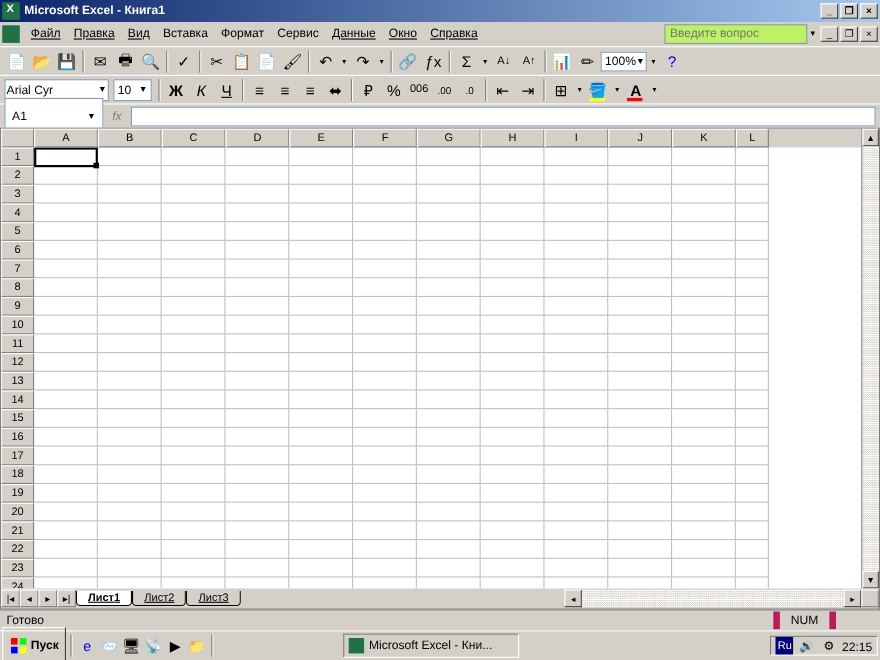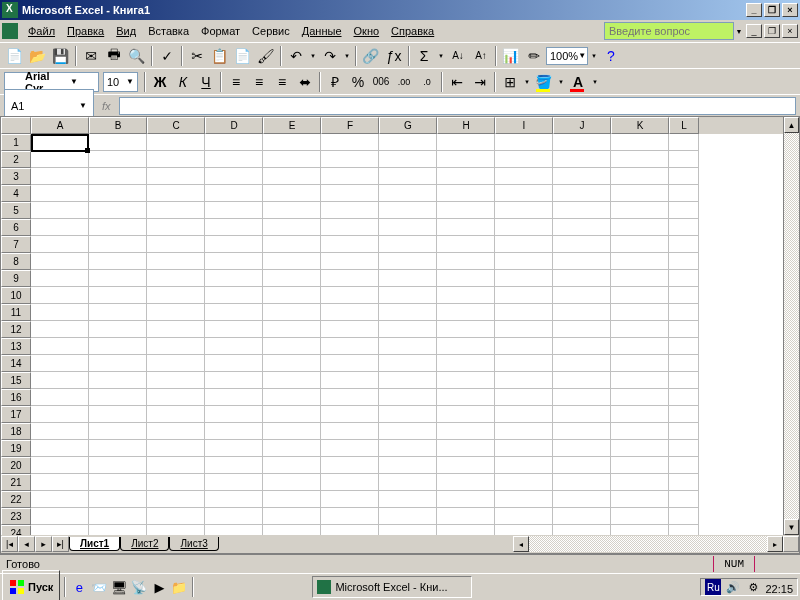--- a/index.html
+++ b/index.html
@@ -14,21 +14,21 @@
 .menubar .app-icon-sm { width: 16px; height: 16px; background: #207245; margin-right: 4px; }
 .menu-item { padding: 2px 6px; cursor: pointer; }
 .menu-item .ul { text-decoration: underline; }
 .menu-spacer { flex: 1; }
 .question-box { width: 130px; height: 18px; border: 1px solid #7f9db9; background: #bef264; font-size: 11px; color: #808080; padding: 1px 4px; }
 .doc-btn { width: 16px; height: 14px; background: #d4d0c8; border: 1px solid; border-color: #fff #404040 #404040 #fff; margin-left: 2px; font-size: 9px; display: flex; align-items: center; justify-content: center; cursor: pointer; }
 .toolbar { display: flex; align-items: center; height: 26px; background: #d4d0c8; padding: 1px 4px; gap: 1px; border-top: 1px solid #fff; }
 .tb-btn { width: 22px; height: 22px; display: flex; align-items: center; justify-content: center; cursor: pointer; font-size: 14px; }
 .tb-sep { width: 2px; height: 20px; border-left: 1px solid #808080; border-right: 1px solid #fff; margin: 0 2px; }
 .dd-arrow { width: 10px; font-size: 7px; display: flex; align-items: center; justify-content: center; cursor: pointer; }
-.font-box { width: 95px; height: 20px; border: 1px solid #7f9db9; background: #fff; display: flex; align-items: center; padding: 0 20px; font-size: 11px; font-weight: bold; }
+.font-box { width: 95px; height: 20px; border: 1px solid #7f9db9; background: #fff; display: flex; align-items: center; padding: 0 1px; font-size: 11px; }
 .size-box { width: 35px; height: 20px; border: 1px solid #7f9db9; background: #fff; display: flex; align-items: center; padding: 0 3px; font-size: 11px; margin: 0 3px; }
 .combo-arrow { width: 14px; text-align: right; font-size: 8px; cursor: pointer; }
 .zoom-box { width: 42px; height: 18px; border: 1px solid #7f9db9; background: #fff; font-size: 11px; padding: 0 3px; display: flex; align-items: center; }
 .formula-bar { display: flex; align-items: center; height: 22px; background: #d4d0c8; padding: 0 4px; border-top: 1px solid #fff; gap: 8px; }
 .name-box { width: 90px; height: 34px; border: 1px solid #7f9db9; background: #fff; display: flex; align-items: center; padding: 0 6px; font-size: 11px; }
 .fx-label { font-style: italic; font-size: 11px; color: #808080; }
 .grid-area { flex: 1; background: #fff; display: flex; flex-direction: column; overflow: hidden; border: 1px solid #808080; margin: 0; }
 .col-headers { display: flex; height: 17px; background: #d4d0c8; }
 .corner { width: 30px; border: 1px solid; border-color: #fff #808080 #808080 #fff; background: #d4d0c8; }
 .col-h { width: 58px; border: 1px solid; border-color: #fff #808080 #808080 #fff; background: #d4d0c8; font-size: 10px; text-align: center; line-height: 15px; cursor: pointer; }
@@ -48,21 +48,21 @@
 .sheet-bar { display: flex; height: 18px; background: #d4d0c8; align-items: center; font-size: 10px; }
 .nav-btn { width: 17px; height: 16px; border: 1px solid; border-color: #fff #808080 #808080 #fff; display: flex; align-items: center; justify-content: center; cursor: pointer; font-size: 9px; }
 .sheet-tab { padding: 1px 10px; background: #fff; border: 1px solid #000; border-top: none; border-radius: 0 0 4px 4px; cursor: pointer; margin-top: -1px; text-decoration: underline; }
 .sheet-tab.active { font-weight: bold; background: #fff; z-index: 2; }
 .sheet-tab.inactive { background: #d4d0c8; text-align: right; }
 .sheet-spacer { flex: 1; height: 16px; }
 .scroll-h { display: flex; height: 16px; width: 270px; }
 .scroll-h .scroll-track-h { flex: 1; background: repeating-conic-gradient(#d4d0c8 0 25%, #fff 25% 50%) 0 0/2px 2px; }
 .status-bar { height: 19px; background: #d4d0c8; border-top: 1px solid #808080; display: flex; align-items: center; font-size: 11px; padding: 0 6px; }
 .status-spacer { flex: 1; }
-.status-cell { padding: 0 10px; border-left: 1px solid #be185d; height: 16px; line-height: 16px; font-family: Liberation Mono, monospace; }
+.status-cell { padding: 0 10px; border-left: 6px solid #be185d; height: 16px; line-height: 16px; }
 .taskbar { position: absolute; bottom: 0; left: 0; right: 0; height: 27px; background: #d4d0c8; border-top: 1px solid #fff; display: flex; align-items: center; padding: 2px; gap: 2px; }
 .start-btn { height: 22px; padding: 16px 6px; border: 1px solid; border-color: #fff #404040 #404040 #fff; display: flex; align-items: center; font-size: 11px; font-weight: bold; cursor: pointer; gap: 3px; }
 .win-logo { width: 16px; height: 16px; display: inline-block; }
 .ql-icon { width: 18px; height: 18px; display: flex; align-items: center; justify-content: center; cursor: pointer; font-size: 13px; }
 .ql-sep { width: 2px; height: 20px; border-left: 1px solid #808080; border-right: 1px solid #fff; margin: 0 2px; }
 .task-btn { height: 22px; width: 160px; border: 1px solid; border-color: #808080 #fff #fff #808080; background: #d4d0c8; display: flex; align-items: center; font-size: 11px; padding: 0 4px; gap: 4px; cursor: pointer; }
 .task-btn .ic { width: 14px; height: 14px; background: #207245; }
 .tray { display: flex; align-items: flex-end; border: 1px solid; border-color: #808080 #fff #fff #808080; height: 18px; padding: 0 4px; gap: 4px; font-size: 11px; }
 .tray-icon { width: 16px; height: 16px; display: flex; align-items: center; justify-content: center; font-size: 11px; }
 .lang { background: #00007f; color: #fff; padding: 0 2px; font-size: 10px; }

